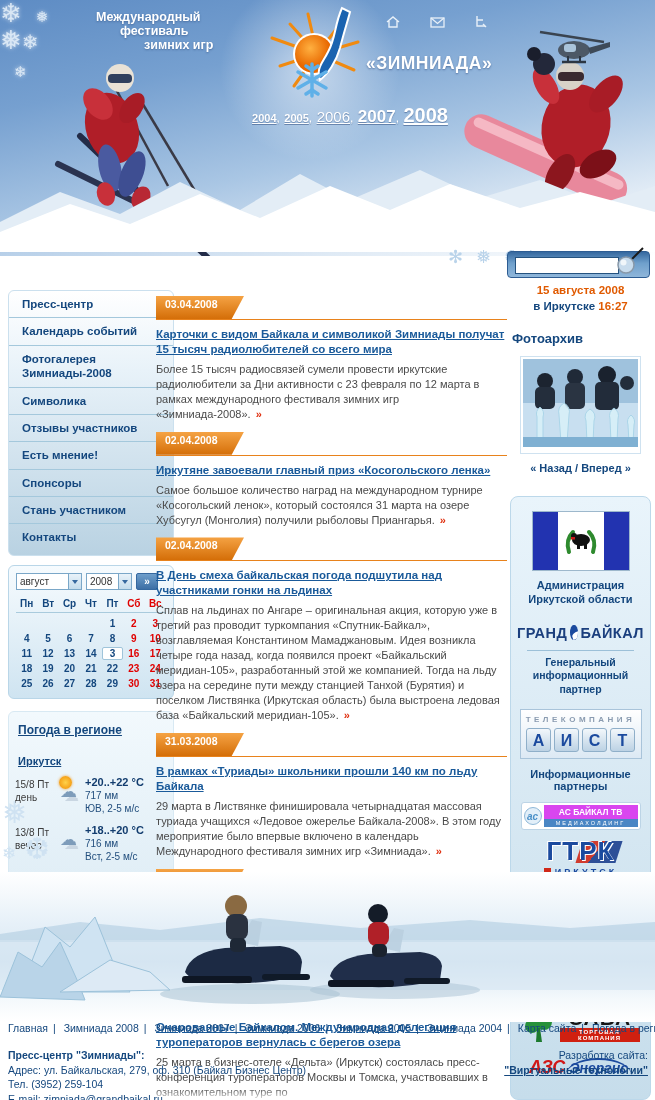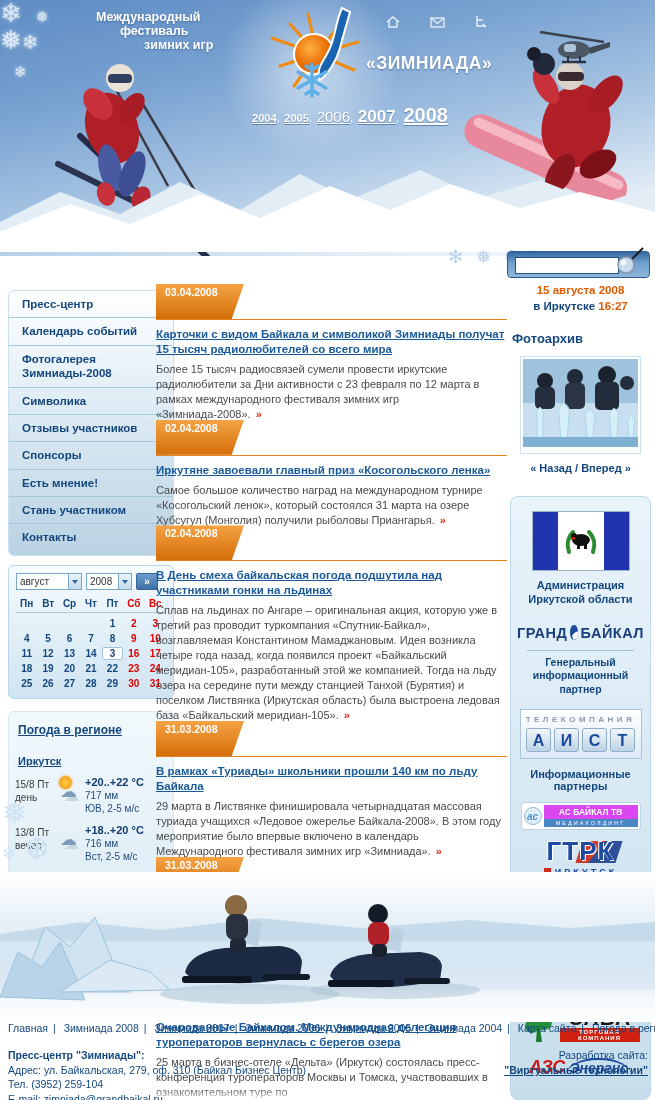--- a/index.html
+++ b/index.html
@@ -74,21 +74,21 @@
   .w-data { flex:1; font-size:10px; color:#234f7e; line-height:1.32; }
   .w-temp { font-size:11px; font-weight:bold; color:#123c6e; }
   .gismeteo { text-align:center; margin-top:10px; }
   .gismeteo a { font-size:11px; font-weight:bold; color:#1a5a9a; text-decoration:underline; cursor:pointer; }
   .drop { display:inline-block; vertical-align:-3px; margin-right:4px; }
 
   
   .main-col { position:absolute; top:303px; left:156px; width:351px; }
   .news-item { margin-bottom:17px; }
   .badge-line { border-bottom:1px solid #e8821c; position:relative; height:17px; }
-  .badge { position:absolute; left:0; bottom:0; height:35px; min-width:88px; padding:0 18px 0 9px;
+  .badge { position:absolute; left:0; bottom:0; height:23px; min-width:88px; padding:0 18px 0 9px;
     background:linear-gradient(#f5a344,#d46e08); clip-path:polygon(0 0,100% 0,86% 100%,0 100%);
     color:#fff; font-size:10.5px; font-weight:bold; line-height:17px; }
   .news-title { display:inline-block; margin:7px 0 5px; font-size:11.5px; font-weight:bold; color:#1a5a9a; text-decoration:underline; line-height:1.3; cursor:pointer; }
   .news-text { font-size:11px; color:#4a4a4a; line-height:1.36; position:relative; }
   .news-more { color:#e03010; font-weight:bold; font-size:11px; text-decoration:none; cursor:pointer; margin-left:5px; }
   .fade { position:absolute; left:0; right:0; bottom:-1px; height:13px; background:linear-gradient(rgba(255,255,255,0),rgba(255,255,255,.95)); }
 
   
   .right-col { position:absolute; top:283px; left:510px; width:141px; }
   .r-date { text-align:center; font-size:11.5px; font-weight:bold; line-height:1.35; }
@@ -295,22 +295,22 @@
   </span>
 </div>
 
 <aside class="left-col">
   <nav class="menu-box">
     <div class="menu-item">Пресс-центр</div>
     <div class="menu-item">Календарь событий</div>
     <div class="menu-item">Фотогалерея Зимниады-2008</div>
     <div class="menu-item">Символика</div>
     <div class="menu-item">Отзывы участников</div>
+    <div class="menu-item">Есть мнение!</div>
     <div class="menu-item">Спонсоры</div>
-    <div class="menu-item">Есть мнение!</div>
     <div class="menu-item">Стань участником</div>
     <div class="menu-item">Контакты</div>
   </nav>
 
   <div class="cal-box">
     <div class="cal-controls">
       <span class="ddl month">
           <span class="txt">август</span>
           <span class="arr"></span>
         </span>

